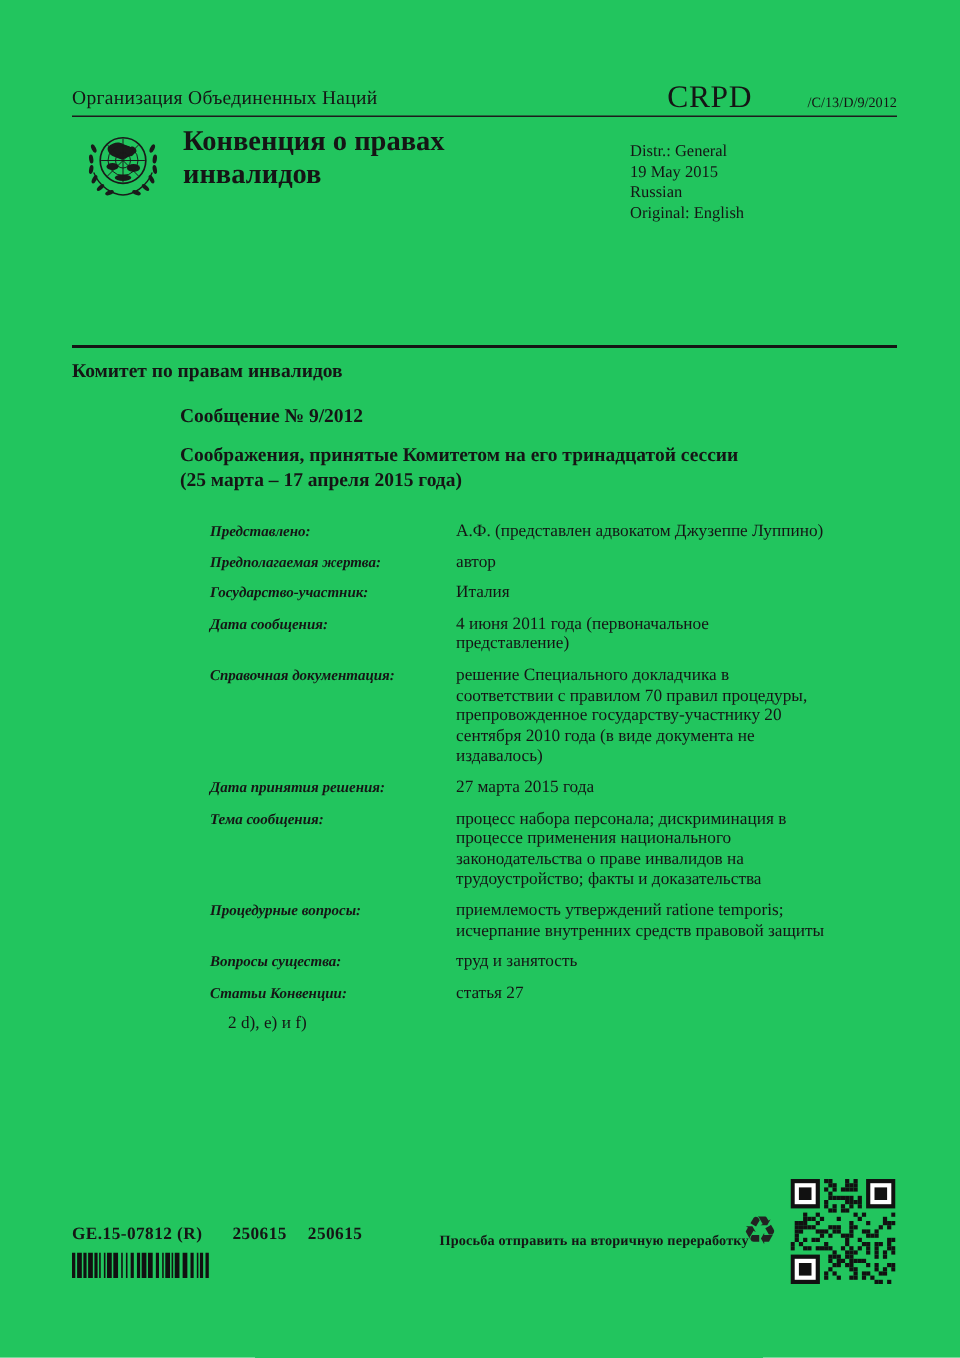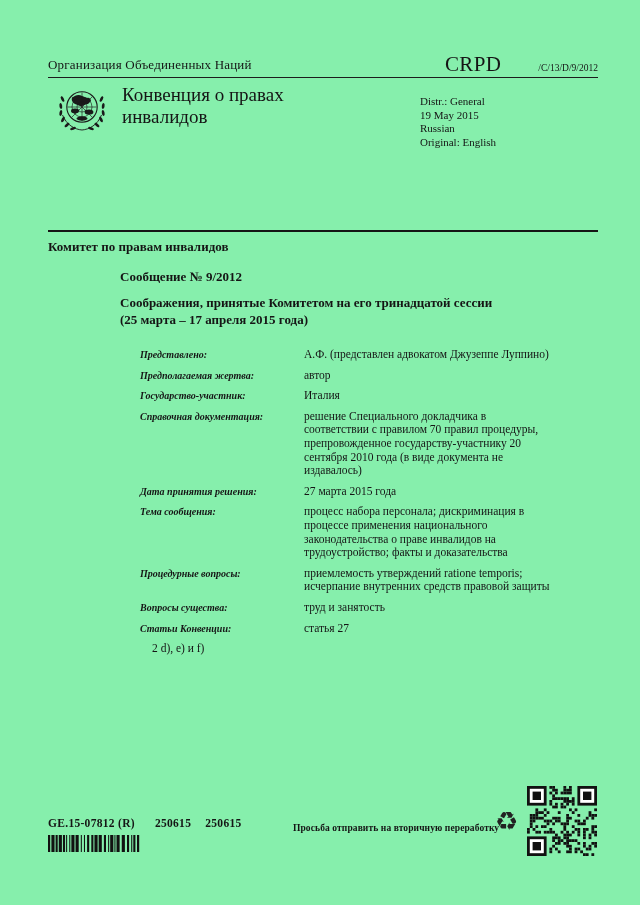--- a/index.html
+++ b/index.html
@@ -1,35 +1,35 @@
 <!DOCTYPE html>
 <html><head>
 <meta charset="utf-8">
 <style>
   html,body{margin:0;padding:0;}
   body{
     width:640px;height:905px;background:#ffffff;position:relative;
     font-family:"Liberation Serif", serif;color:#151515;overflow:hidden;
   }
-  .page{position:absolute;inset:0;background:#86efac;}
+  .page{position:absolute;inset:0;background:#22c55e;}
 
   
   .header{
     position:absolute;left:48px;right:42px;top:54px;
     display:flex;justify-content:space-between;align-items:flex-end;
     border-bottom:1.6px solid #1c1c1c;padding-bottom:2px;
   }
   .org-name{font-size:13px;letter-spacing:.2px;padding-bottom:2px;}
   .doc-symbol{font-size:21px;letter-spacing:.4px;line-height:1;white-space:nowrap;}
   .doc-symbol .suffix{font-size:9.5px;letter-spacing:0;padding-left:37px;}
 
   
   .masthead{position:absolute;left:52px;top:82px;display:flex;align-items:flex-start;}
   .emblem{width:60px;height:62px;flex:none;}
-  .conv-title{margin-left:10px;margin-top:2px;font-weight:normal;font-size:19px;line-height:22px;}
+  .conv-title{margin-left:10px;margin-top:2px;font-weight:bold;font-size:19px;line-height:22px;}
   .distr{position:absolute;left:420px;top:95px;font-size:11px;line-height:13.5px;}
 
   
   .rule{position:absolute;left:48px;right:42px;top:230px;border-top:2px solid #151515;}
 
   .committee{position:absolute;left:48px;top:239px;font-weight:bold;font-size:13px;}
   .comm-no{position:absolute;left:120px;top:269px;font-weight:bold;font-size:13px;}
   .views-title{position:absolute;left:120px;top:295px;font-weight:bold;font-size:13px;line-height:16.5px;max-width:470px;}
 
   
@@ -129,20 +129,24 @@
         <div class="field-label">Представлено:</div>
         <div class="field-value">А.Ф. (представлен адвокатом Джузеппе Луппино)</div>
       </div>
       <div class="field-row">
         <div class="field-label">Предполагаемая жертва:</div>
         <div class="field-value">автор</div>
       </div>
       <div class="field-row">
         <div class="field-label">Государство-участник:</div>
         <div class="field-value">Италия</div>
+      </div>
+      <div class="field-row">
+        <div class="field-label">Дата сообщения:</div>
+        <div class="field-value">4 июня 2011 года (первоначальное представление)</div>
       </div>
       <div class="field-row">
         <div class="field-label">Справочная документация:</div>
         <div class="field-value">решение Специального докладчика в соответствии с правилом 70 правил процедуры, препровожденное государству-участнику 20 сентября 2010 года (в виде документа не издавалось)</div>
       </div>
       <div class="field-row">
         <div class="field-label">Дата принятия решения:</div>
         <div class="field-value">27 марта 2015 года</div>
       </div>
       <div class="field-row">

